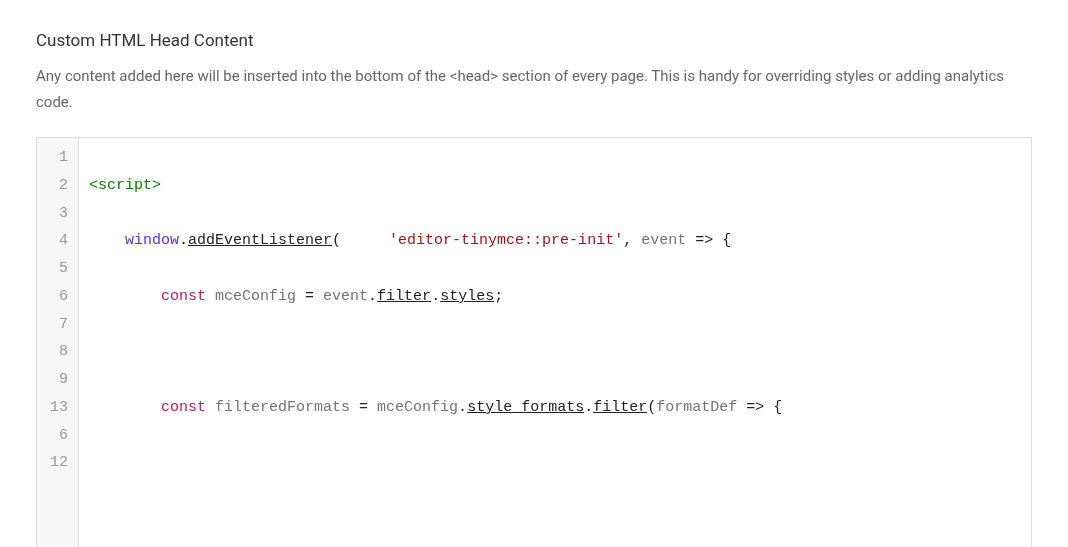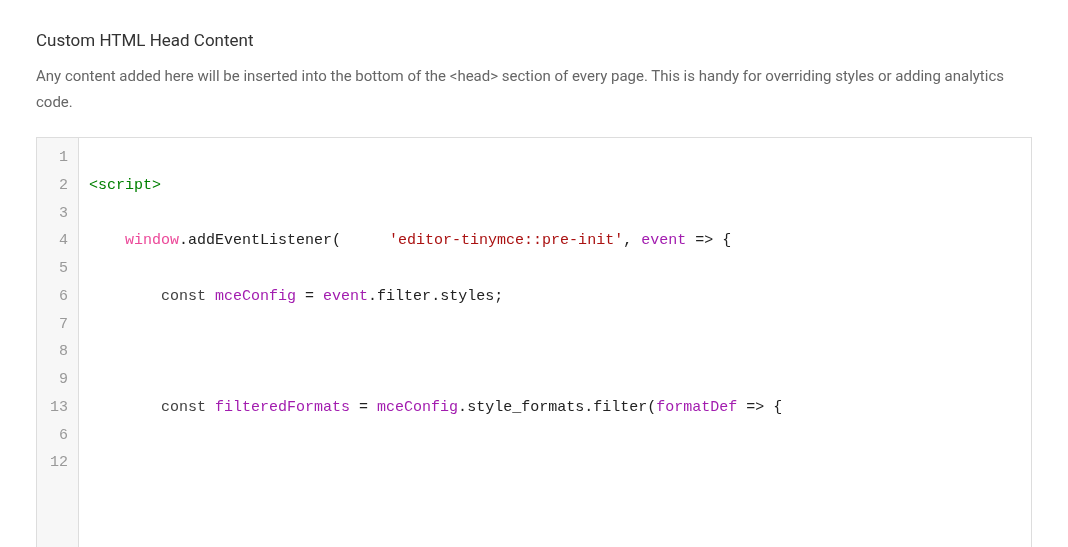--- a/index.html
+++ b/index.html
@@ -48,25 +48,25 @@
     .code {
       padding: 6px 10px;
       white-space: pre;
       color: #222;
       flex: 1;
     }
     .code-line {
       min-height: 1.85em;
     }
     .tok-tag     { color: #008000; }
-    .tok-kw      { color: #404040; }
-    .tok-var     { color: #ec4899; }
-    .tok-prop    { color: #222; }
+    .tok-kw      { color: #be185d; }
+    .tok-var     { color: #6d28d9; }
+    .tok-prop    { color: #222; text-decoration: underline; }
     .tok-str     { color: #a11; margin-left: 48px; }
-    .tok-builtin { color: #a21caf; }
+    .tok-builtin { color: #737373; }
   </style>
 </head>
 <body>
 
 <h2 class="section-title">Custom HTML Head Content</h2>
 <p class="section-desc">Any content added here will be inserted into the bottom of the &lt;head&gt; section of every page. This is handy for overriding styles or adding analytics code.</p>
 
 <div class="editor">
   <div class="editor-inner">
     <div class="gutter">

